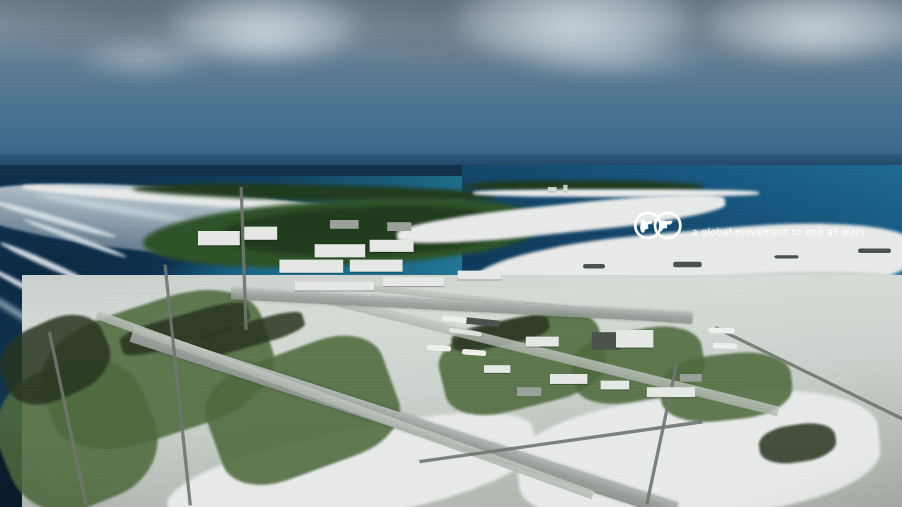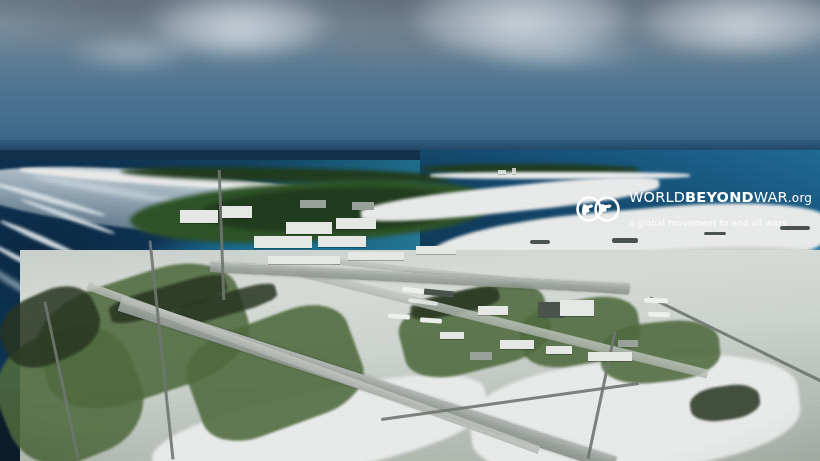--- a/index.html
+++ b/index.html
@@ -294,20 +294,17 @@
           <circle cx="28" cy="30" r="23"></circle>
           <circle cx="64" cy="30" r="23"></circle>
         </g>
         <g fill="#ffffff">
           <path d="M18 20c4 1 6 4 9 3s5-3 8-1c2 1 1 4-1 5s-5 0-6 2 2 4 1 6-4 1-6 3-1 5-4 5-5-4-5-8 1-12 4-15z"></path>
           <path d="M54 20c4 1 7 3 10 2s6-2 8 0c2 2-1 5-3 6s-5-1-6 1 1 5-1 6-4-1-6 1-2 5-4 4-3-5-3-9 2-9 5-11z"></path>
         </g>
       </svg>
     </span>
     <span class="logo-text">
-      <span class="wordmark">
-        <span class="w-light">WORLD</span><span class="w-bold">BEYOND</span><span class="w-light">WAR</span><span class="w-tld">.org</span>
-      </span>
       <span class="tagline">a global movement to end all wars</span>
     </span>
   </div>
 
 </div>
 
 </body></html>

